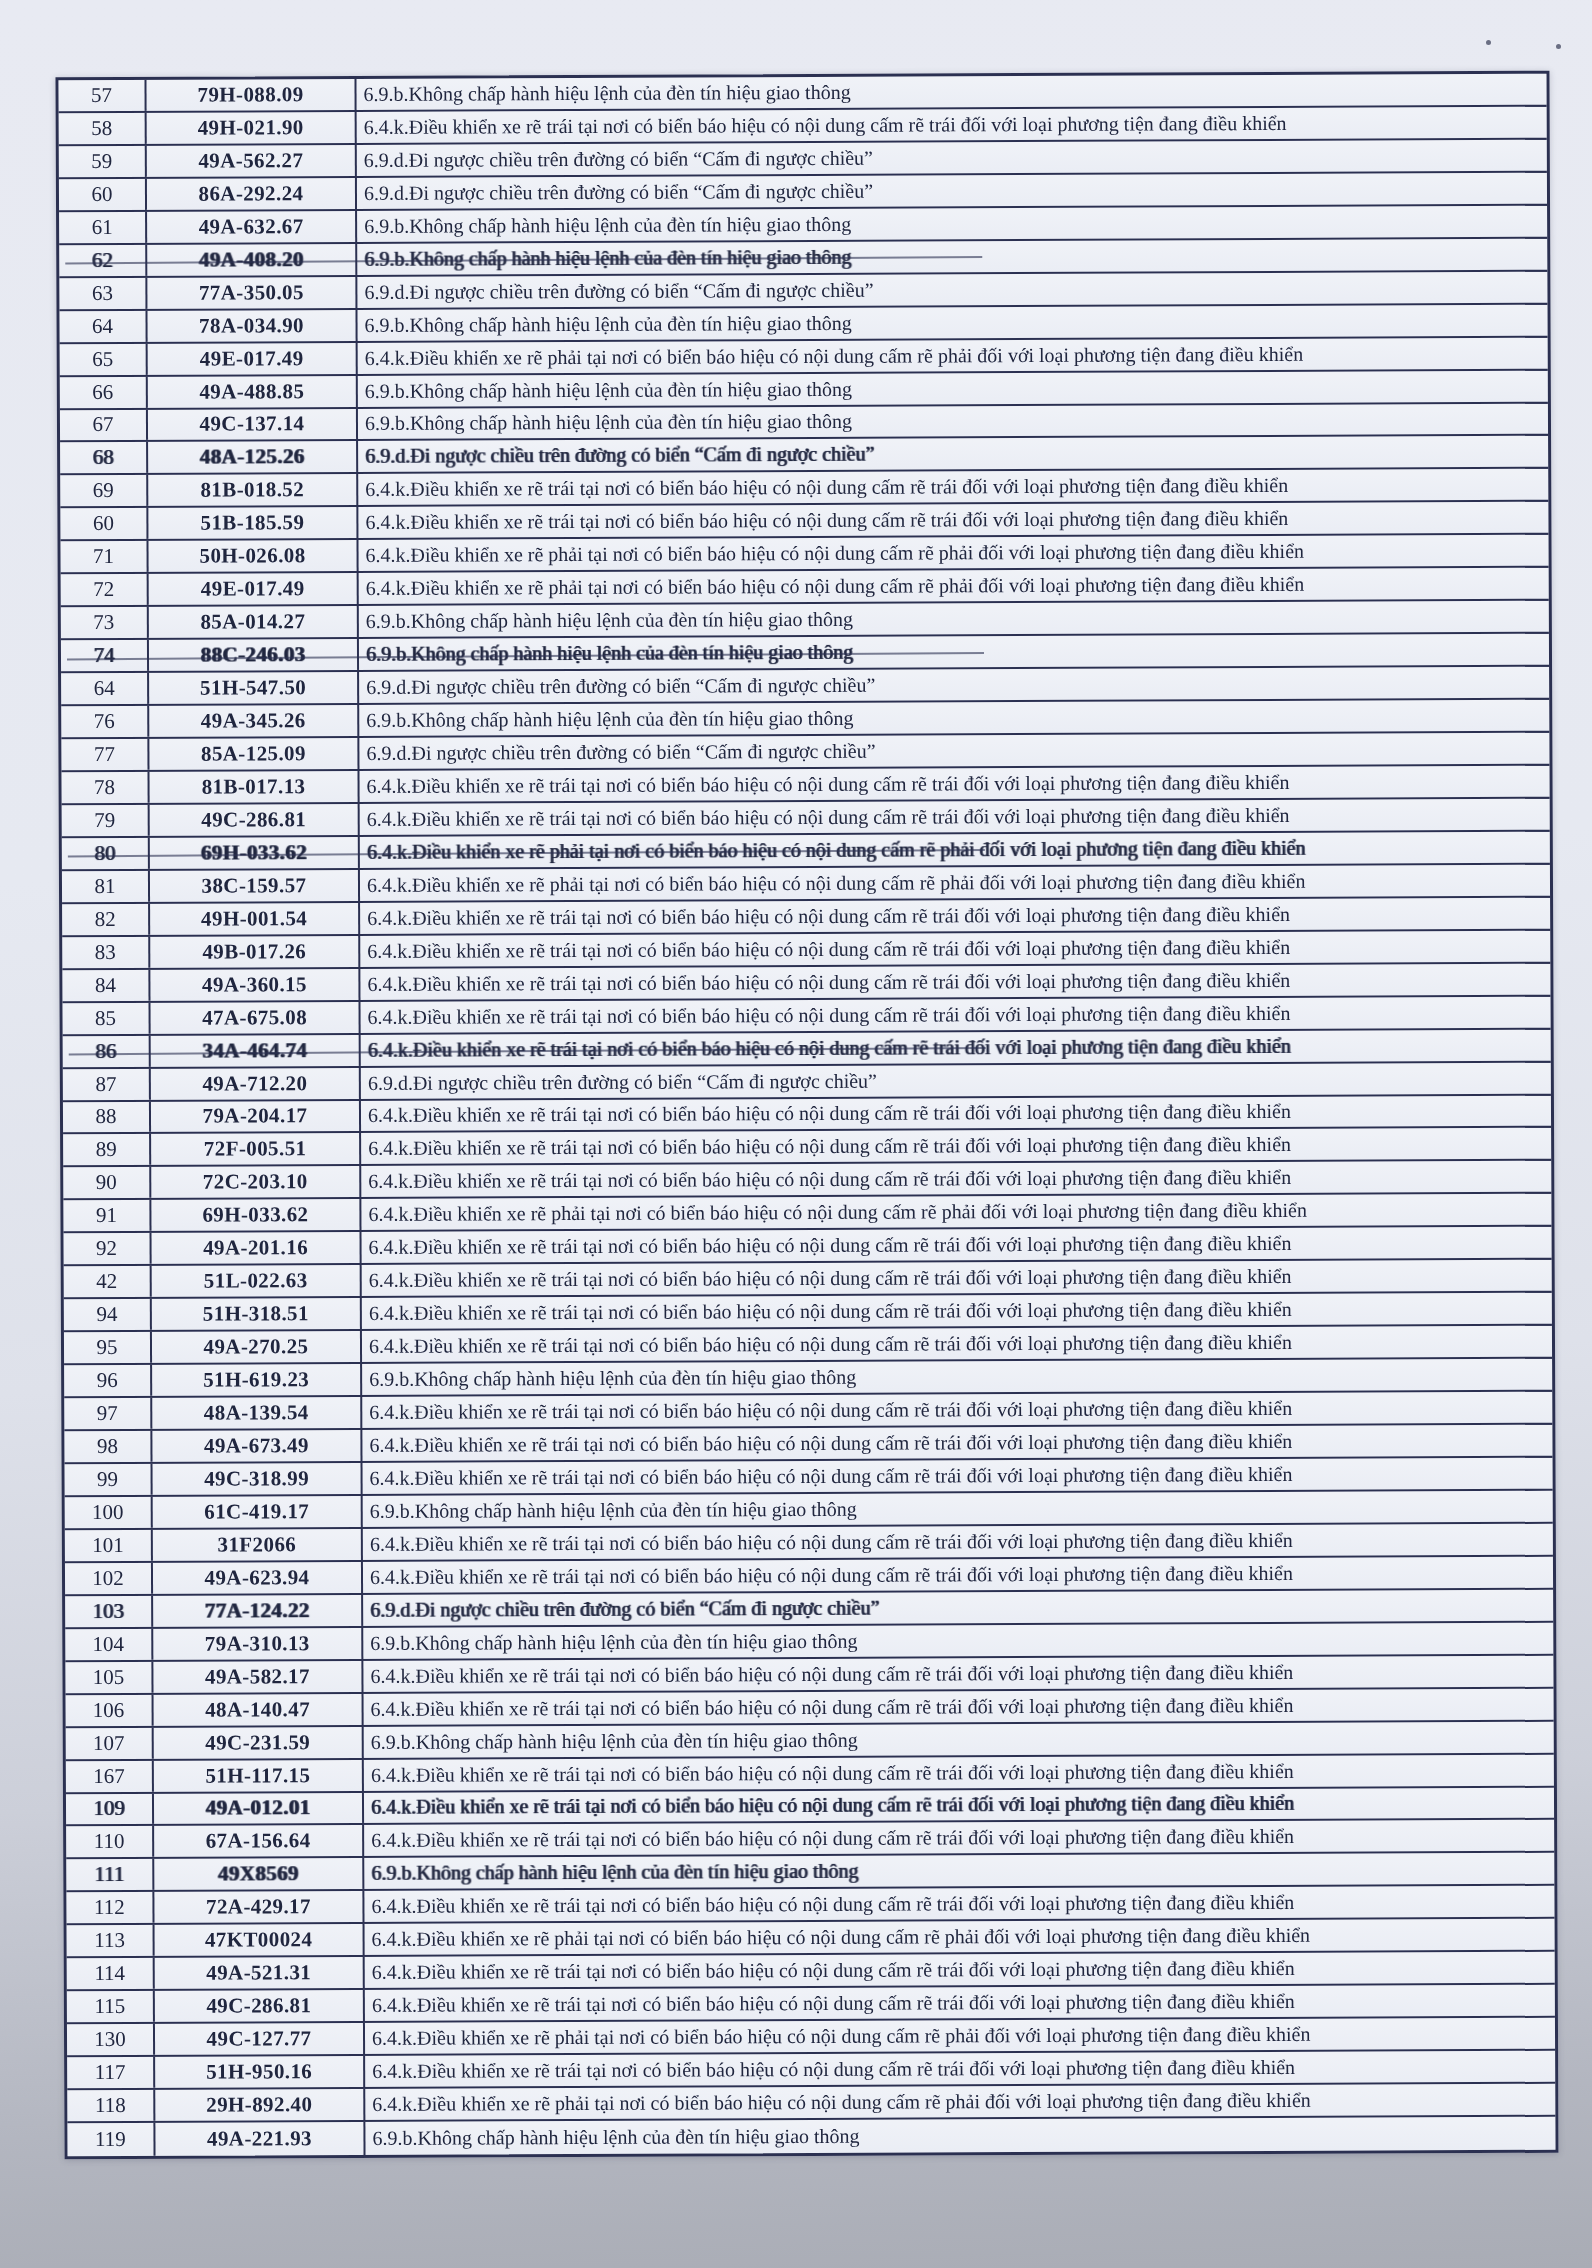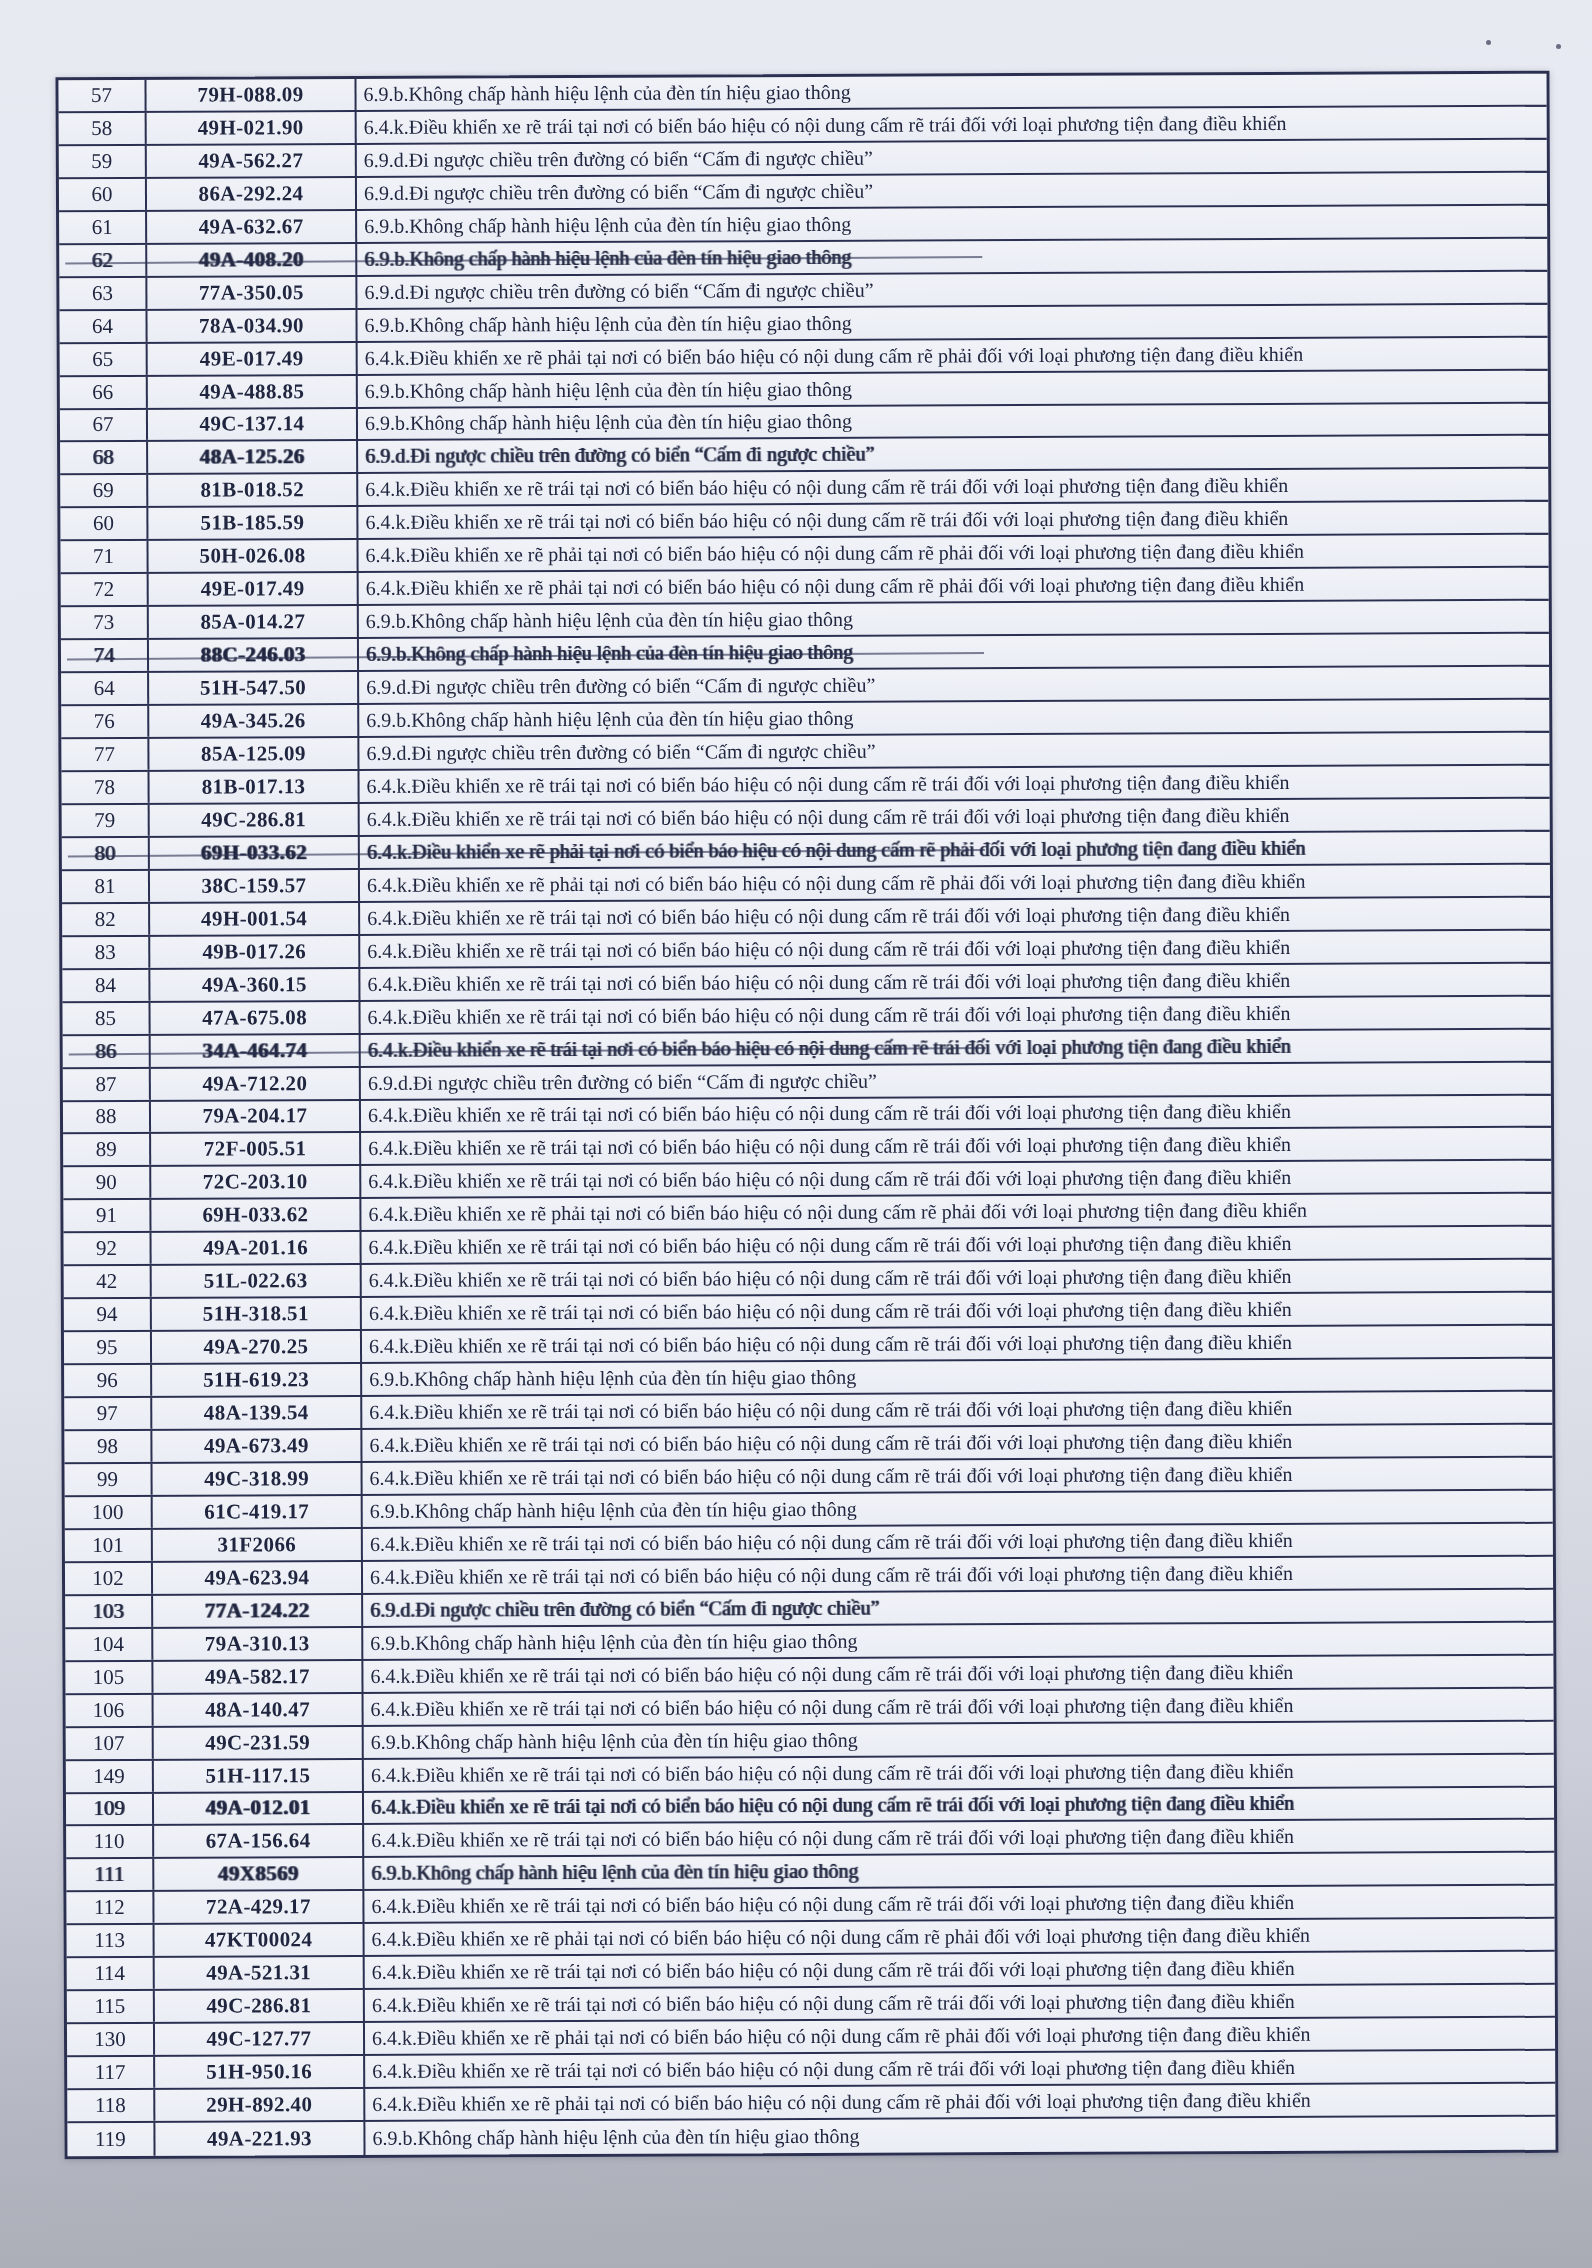--- a/index.html
+++ b/index.html
@@ -350,21 +350,21 @@
     <div class="cell desc">6.4.k.Điều khiển xe rẽ trái tại nơi có biển báo hiệu có nội dung cấm rẽ trái đối với loại phương tiện đang điều khiển</div>
   </div>
 
   <div class="row">
     <div class="cell stt">107</div>
     <div class="cell plate">49C-231.59</div>
     <div class="cell desc">6.9.b.Không chấp hành hiệu lệnh của đèn tín hiệu giao thông</div>
   </div>
 
   <div class="row">
-    <div class="cell stt">149</div>
+    <div class="cell stt">167</div>
     <div class="cell plate">51H-117.15</div>
     <div class="cell desc">6.4.k.Điều khiển xe rẽ trái tại nơi có biển báo hiệu có nội dung cấm rẽ trái đối với loại phương tiện đang điều khiển</div>
   </div>
 
   <div class="row ghost">
     <div class="cell stt">109</div>
     <div class="cell plate">49A-012.01</div>
     <div class="cell desc">6.4.k.Điều khiển xe rẽ trái tại nơi có biển báo hiệu có nội dung cấm rẽ trái đối với loại phương tiện đang điều khiển</div>
   </div>
 

